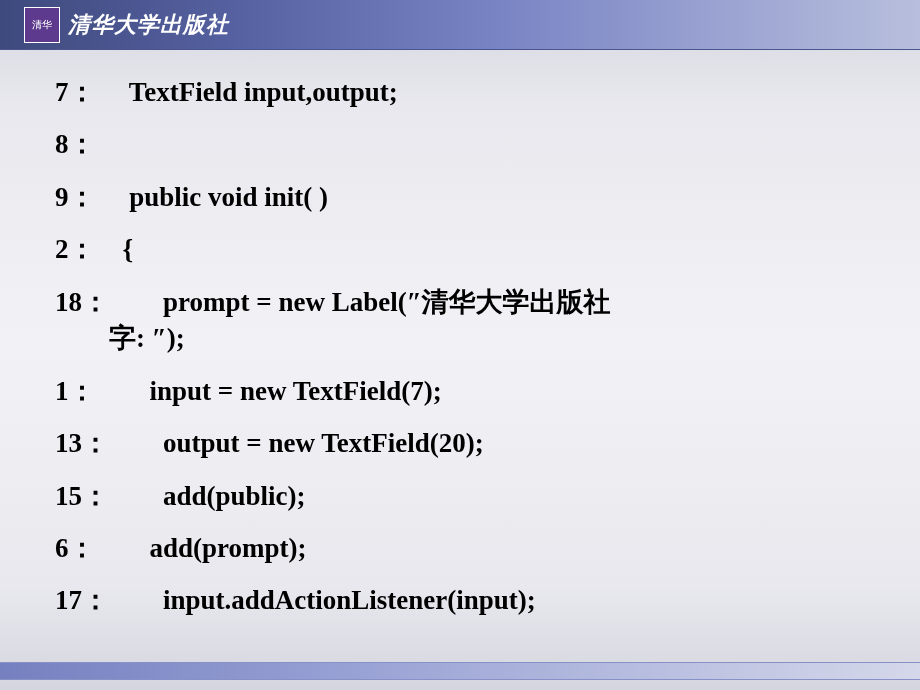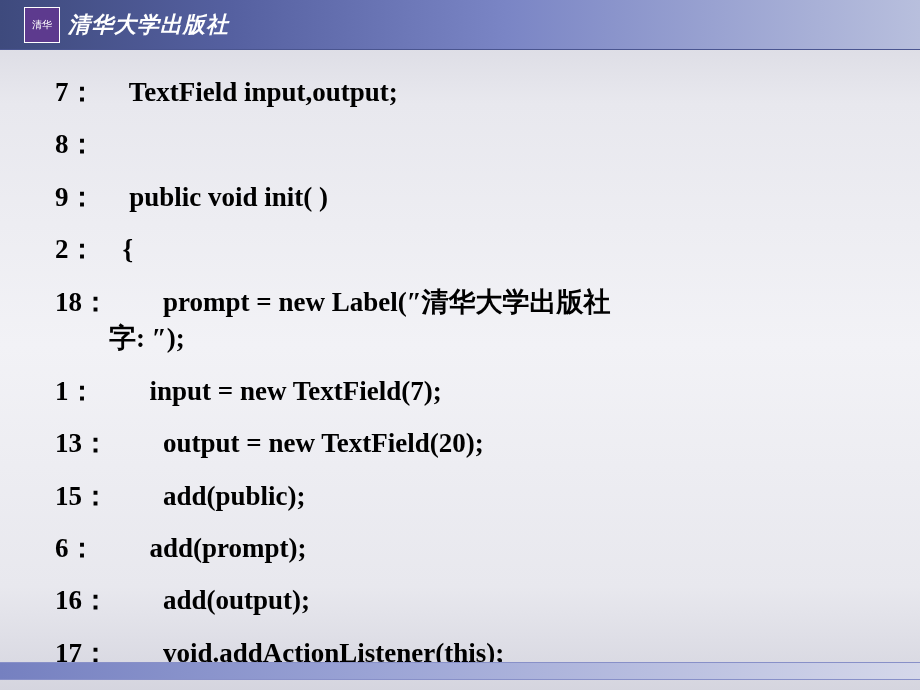--- a/index.html
+++ b/index.html
@@ -132,20 +132,17 @@
   <div class="code-line-wrapper">
     <span class="code-line"><span class="line-num">13：</span><span>        output = new TextField(20);</span></span>
   </div>
   <div class="code-line-wrapper">
     <span class="code-line"><span class="line-num">15：</span><span>        add(public);</span></span>
   </div>
   <div class="code-line-wrapper">
     <span class="code-line"><span class="line-num">6：</span><span>        add(prompt);</span></span>
   </div>
   <div class="code-line-wrapper">
-    <span class="code-line"><span class="line-num">16：</span><span>        add(output);</span></span>
-  </div>
-  <div class="code-line-wrapper">
-    <span class="code-line"><span class="line-num">17：</span><span>        void.addActionListener(this);</span></span>
+    <span class="code-line"><span class="line-num">17：</span><span>        input.addActionListener(input);</span></span>
   </div>
 </div>
 
 <div class="footer-bar"></div>
 
 </body></html>

